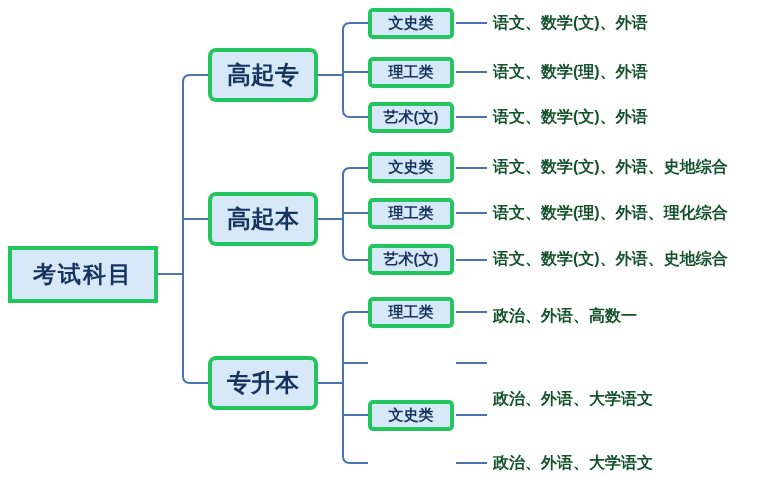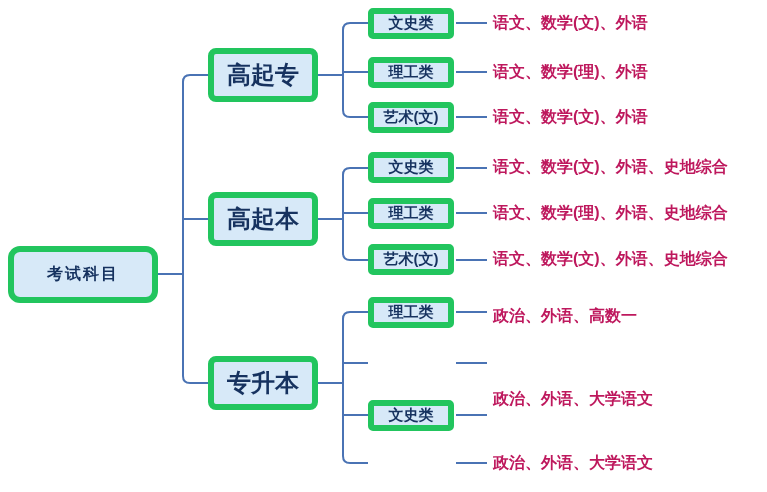--- a/index.html
+++ b/index.html
@@ -9,33 +9,33 @@
     background:#ffffff;
     font-family:"Liberation Sans","DejaVu Sans",sans-serif;
     overflow:hidden;
   }
   .connectors{position:absolute;left:0;top:0;width:767px;height:492px;}
   .connectors path{stroke:#4a73b4;stroke-width:2;fill:none;}
   .box{
     position:absolute;
     display:flex;align-items:center;justify-content:center;
     background:#d7e9f8;
-    border:6px solid #22c55e;
+    border:4px solid #22c55e;
     box-sizing:border-box;
     color:#16325f;
     font-weight:bold;
     white-space:nowrap;
   }
-  .root{left:8px;top:246px;width:150px;height:57px;font-size:16px;border-radius:12px;letter-spacing:2px;}
+  .root{left:8px;top:246px;width:150px;height:57px;font-size:23px;border-radius:0;letter-spacing:2px;}
   .lvl1{left:208px;width:110px;height:54px;font-size:24px;border-radius:8px;}
   .lvl2{left:368px;width:86px;height:31px;font-size:15px;border-radius:5px;}
   .leaf{
     position:absolute;left:493px;height:31px;
     display:flex;align-items:center;
-    color:#be185d;font-size:16px;font-weight:600;white-space:nowrap;
+    color:#14532d;font-size:16px;font-weight:600;white-space:nowrap;
   }
 </style>
 </head>
 <body>
 
 <div class="canvas">
 
   <svg class="connectors" viewBox="0 0 767 492">
 
     <path d="M158 274 H183"></path>
@@ -103,19 +103,19 @@
     <span>理工类</span>
   </div>
   <div class="box lvl2" style="top:400px">
     <span>文史类</span>
   </div>
 
   <div class="leaf" style="top:8px">语文、数学(文)、外语</div>
   <div class="leaf" style="top:57px">语文、数学(理)、外语</div>
   <div class="leaf" style="top:102px">语文、数学(文)、外语</div>
   <div class="leaf" style="top:152px">语文、数学(文)、外语、史地综合</div>
-  <div class="leaf" style="top:198px">语文、数学(理)、外语、史地综合</div>
+  <div class="leaf" style="top:198px">语文、数学(理)、外语、理化综合</div>
   <div class="leaf" style="top:244px">语文、数学(文)、外语、史地综合</div>
   <div class="leaf" style="top:301px">政治、外语、高数一</div>
   <div class="leaf" style="top:384px">政治、外语、大学语文</div>
   <div class="leaf" style="top:448px">政治、外语、大学语文</div>
 
 </div>
 
 </body></html>

